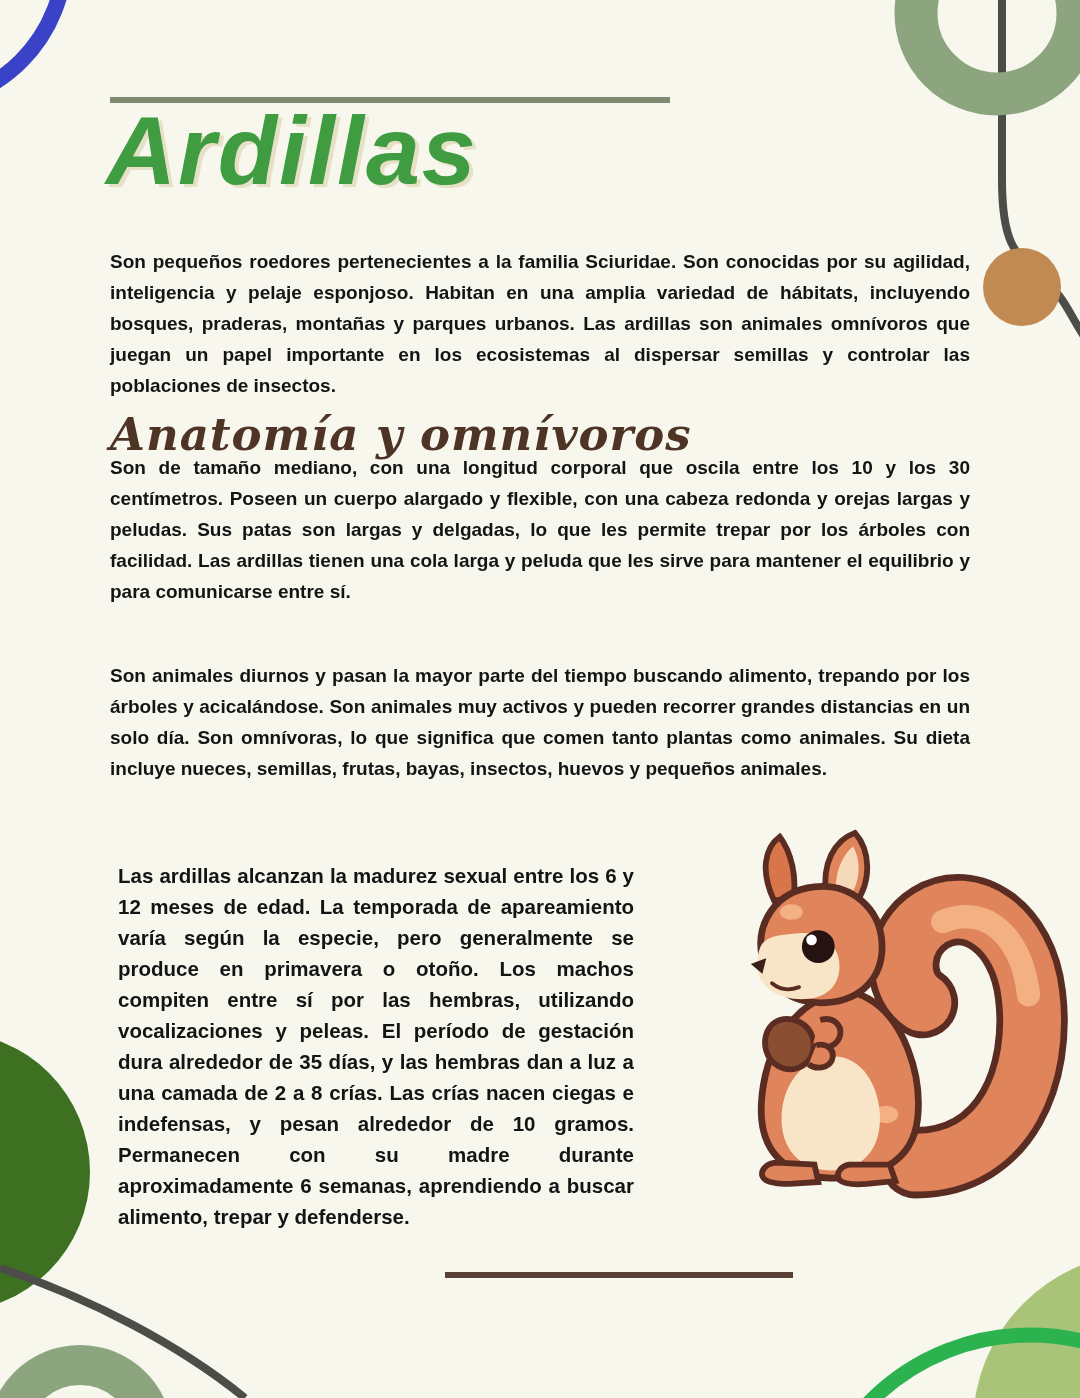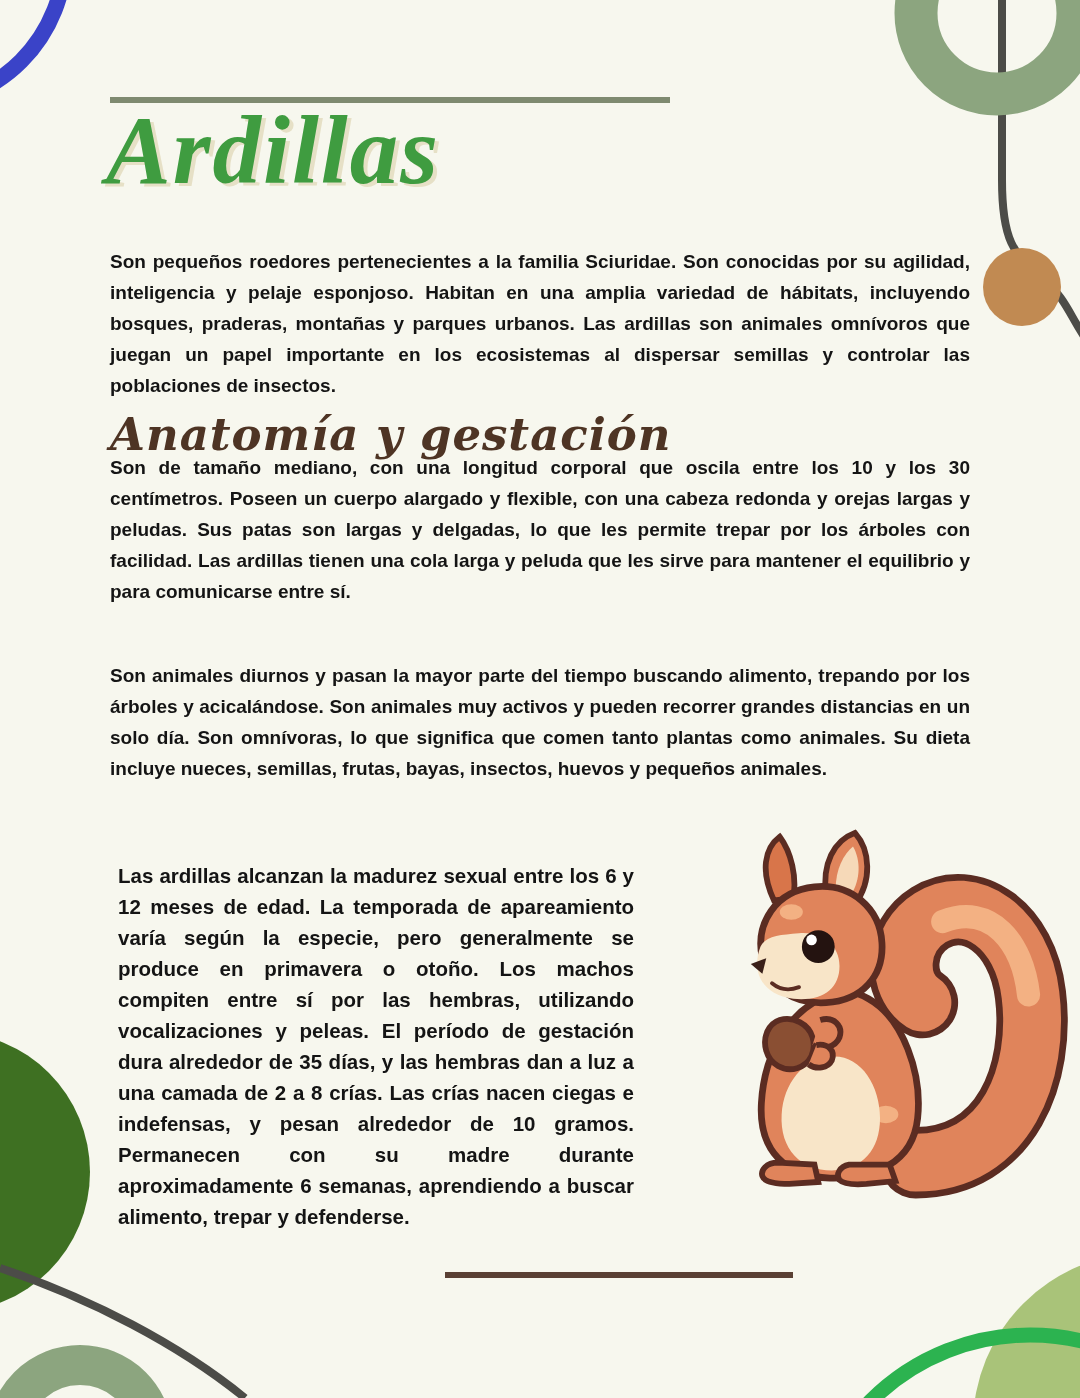--- a/index.html
+++ b/index.html
@@ -19,21 +19,21 @@
   .content { position: absolute; inset: 0; z-index: 2; }
 
   .top-rule {
     position: absolute; left: 110px; top: 97px;
     width: 560px; height: 6px;
     background: var(--top-rule-olive, #7F8A70);
   }
   .page-title {
     position: absolute; left: 106px; top: 98px;
     margin: 0;
-    font-family: Liberation Serif, serif;
+    font-family: Liberation Sans, sans-serif;
     font-style: italic;
     font-weight: 700;
     font-size: 97px;
     line-height: 1.1;
     color: var(--title-green, #3F9C40);
     text-shadow: 4px 3px 0 #E6E0C6;
     letter-spacing: 2px;
   }
   .body-text {
     position: absolute; left: 110px; width: 860px;
@@ -115,21 +115,21 @@
   </svg>
 
   <div class="content">
 
     <div class="top-rule"></div>
 
     <h1 class="page-title">Ardillas</h1>
 
     <p class="body-text intro-par">Son pequeños roedores pertenecientes a la familia Sciuridae. Son conocidas por su agilidad, inteligencia y pelaje esponjoso. Habitan en una amplia variedad de hábitats, incluyendo bosques, praderas, montañas y parques urbanos. Las ardillas son animales omnívoros que juegan un papel importante en los ecosistemas al dispersar semillas y controlar las poblaciones de insectos.</p>
 
-    <h2 class="script-heading heading-anatomy">Anatomía y gestación</h2>
+    <h2 class="script-heading heading-anatomy">Anatomía y omnívoros</h2>
     <p class="body-text anatomy-par">Son de tamaño mediano, con una longitud corporal que oscila entre los 10 y los 30 centímetros. Poseen un cuerpo alargado y flexible, con una cabeza redonda y orejas largas y peludas. Sus patas son largas y delgadas, lo que les permite trepar por los árboles con facilidad. Las ardillas tienen una cola larga y peluda que les sirve para mantener el equilibrio y para comunicarse entre sí.</p>
 
     <p class="body-text behavior-par">Son animales diurnos y pasan la mayor parte del tiempo buscando alimento, trepando por los árboles y acicalándose. Son animales muy activos y pueden recorrer grandes distancias en un solo día. Son omnívoras, lo que significa que comen tanto plantas como animales. Su dieta incluye nueces, semillas, frutas, bayas, insectos, huevos y pequeños animales.</p>
 
     <p class="repro-par">Las ardillas alcanzan la madurez sexual entre los 6 y 12 meses de edad. La temporada de apareamiento varía según la especie, pero generalmente se produce en primavera o otoño. Los machos compiten entre sí por las hembras, utilizando vocalizaciones y peleas. El período de gestación dura alrededor de 35 días, y las hembras dan a luz a una camada de 2 a 8 crías. Las crías nacen ciegas e indefensas, y pesan alrededor de 10 gramos. Permanecen con su madre durante aproximadamente 6 semanas, aprendiendo a buscar alimento, trepar y defenderse.</p>
 
     <div class="squirrel-box">
       <svg viewBox="0 0 365 390" width="352" height="382" xmlns="http://www.w3.org/2000/svg" aria-hidden="true">
 
         <g>

